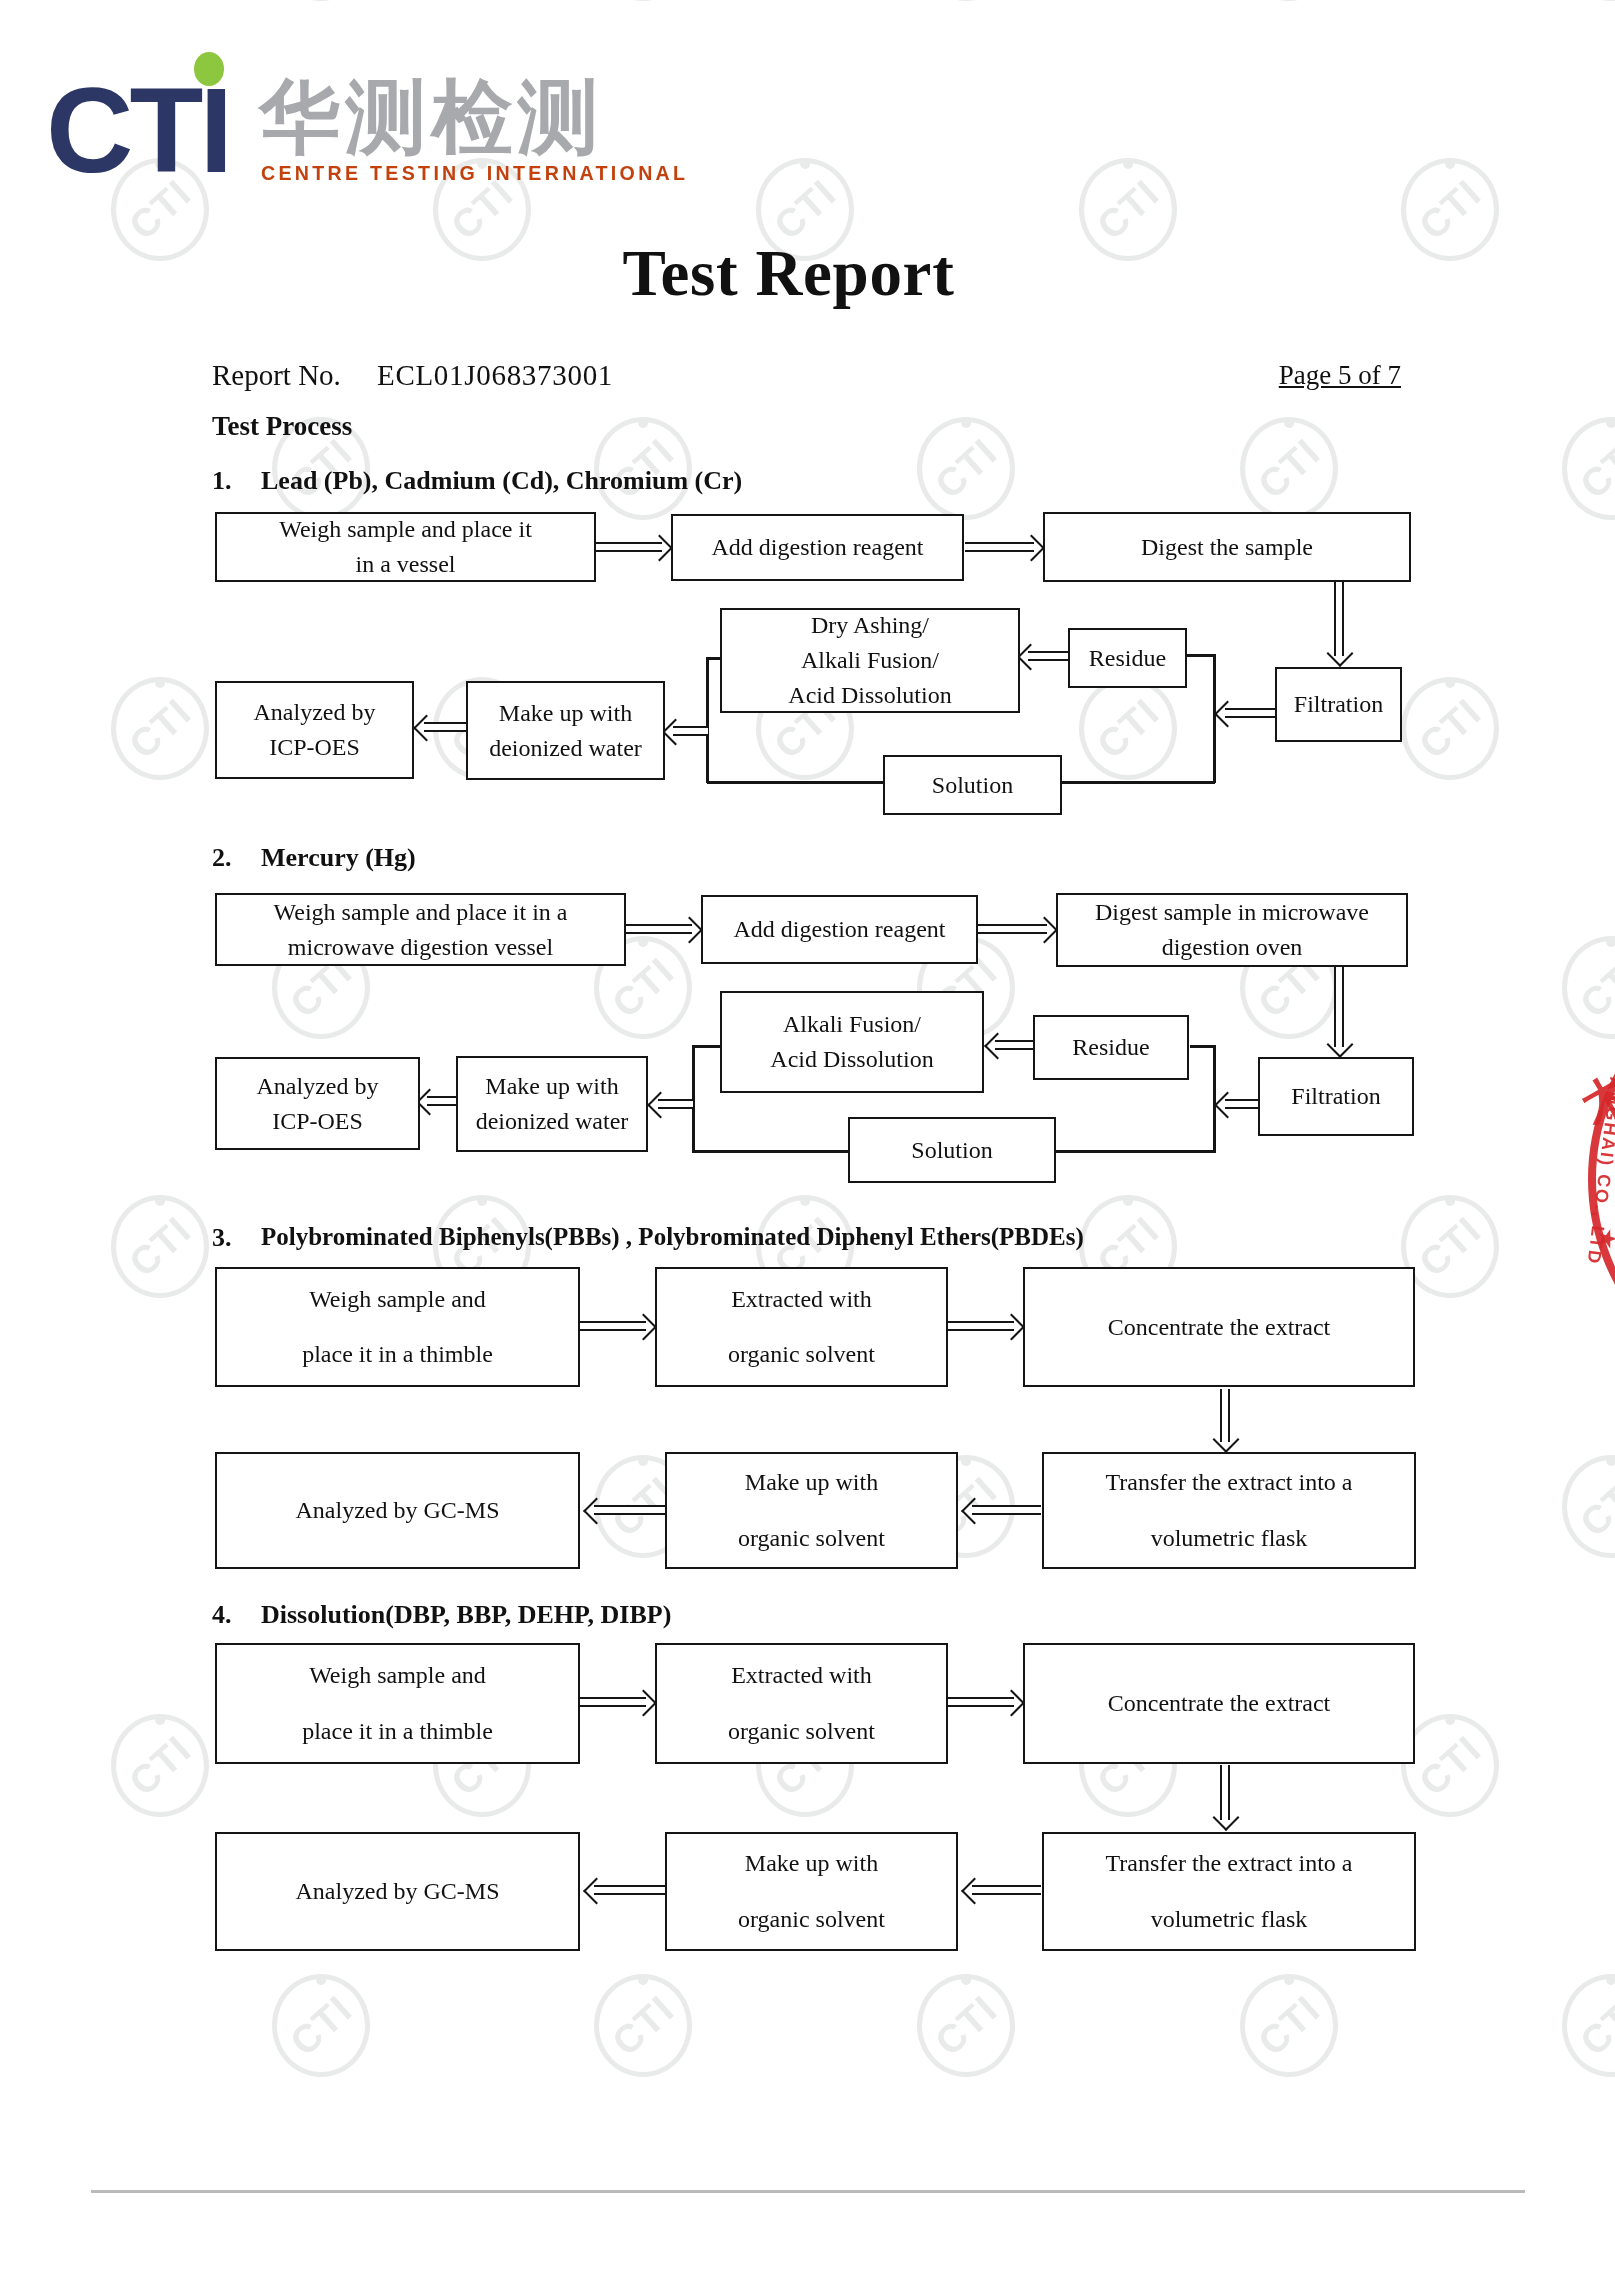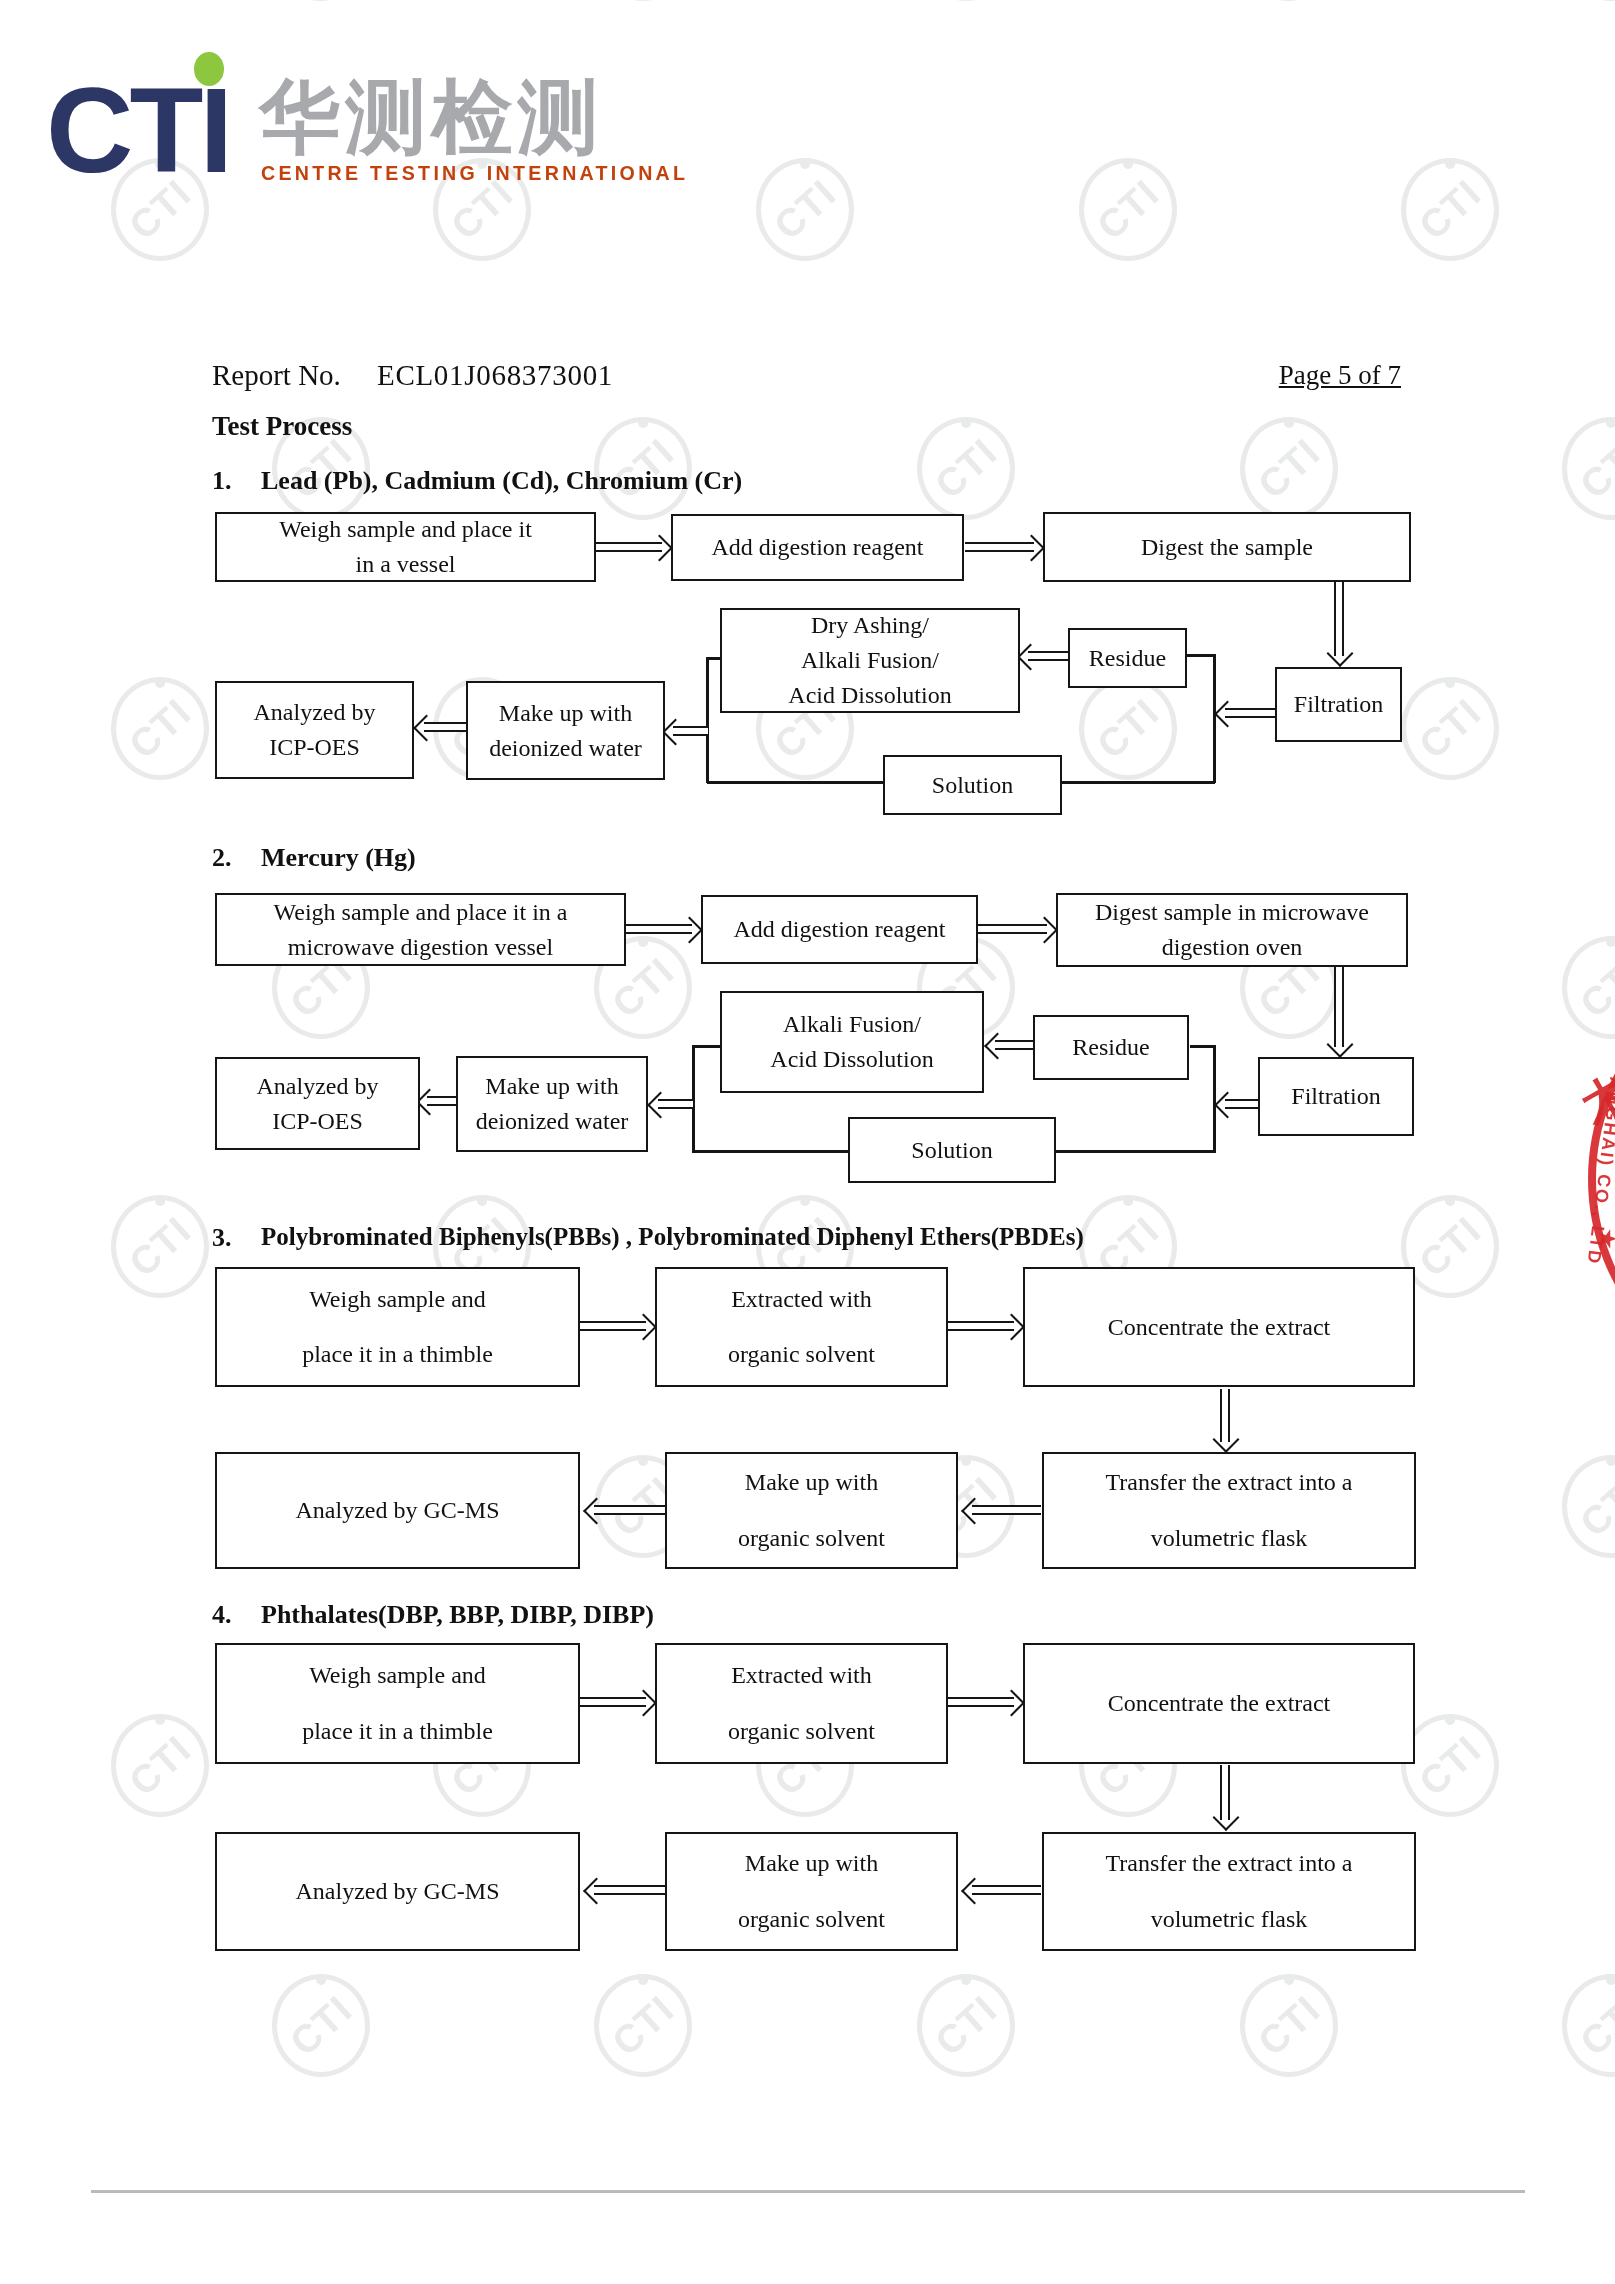--- a/index.html
+++ b/index.html
@@ -211,20 +211,21 @@
       </div>
     </div>
 
   <div class="content">
 
     <div class="logo-acronym">CTI</div>
     <div class="logo-dot"></div>
     <div class="logo-chinese">华测检测</div>
     <div class="logo-subtitle">CENTRE TESTING INTERNATIONAL</div>
 
+    <div class="doc-title">Test Report</div>
     <div class="report-label">Report No.</div>
     <div class="report-value">ECL01J068373001</div>
     <div class="page-label">Page 5 of 7</div>
     <div class="process-heading">Test Process</div>
 
     <div class="sec-num" style="left:212px;top:466px">1.</div>
     <div class="sec-title" style="left:261px;top:466px">Lead (Pb), Cadmium (Cd), Chromium (Cr)</div>
 
     <div class="arrR" style="left:596px;top:536px;width:75px"></div>
     <div class="arrR" style="left:965px;top:536px;width:78px"></div>
@@ -301,21 +302,21 @@
     <div class="box tall" style="left:655px;top:1267px;width:293px;height:120px">Extracted with
 organic solvent</div>
     <div class="box" style="left:1023px;top:1267px;width:392px;height:120px">Concentrate the extract</div>
     <div class="box" style="left:215px;top:1452px;width:365px;height:117px">Analyzed by GC-MS</div>
     <div class="box tall" style="left:665px;top:1452px;width:293px;height:117px">Make up with
 organic solvent</div>
     <div class="box tall" style="left:1042px;top:1452px;width:374px;height:117px">Transfer the extract into a
 volumetric flask</div>
 
     <div class="sec-num" style="left:212px;top:1600px">4.</div>
-    <div class="sec-title" style="left:261px;top:1600px">Phthalates(DBP, BBP, DIBP, DIBP)</div>
+    <div class="sec-title" style="left:261px;top:1600px">Dissolution(DBP, BBP, DEHP, DIBP)</div>
 
     <div class="arrR" style="left:580px;top:1691px;width:75px"></div>
     <div class="arrR" style="left:948px;top:1691px;width:75px"></div>
     <div class="arrD" style="left:1214px;top:1765px;height:64px"></div>
     <div class="arrL" style="left:963px;top:1879px;width:78px"></div>
     <div class="arrL" style="left:585px;top:1879px;width:80px"></div>
 
     <div class="box tall" style="left:215px;top:1643px;width:365px;height:121px">Weigh sample and
 place it in a thimble</div>
     <div class="box tall" style="left:655px;top:1643px;width:293px;height:121px">Extracted with

